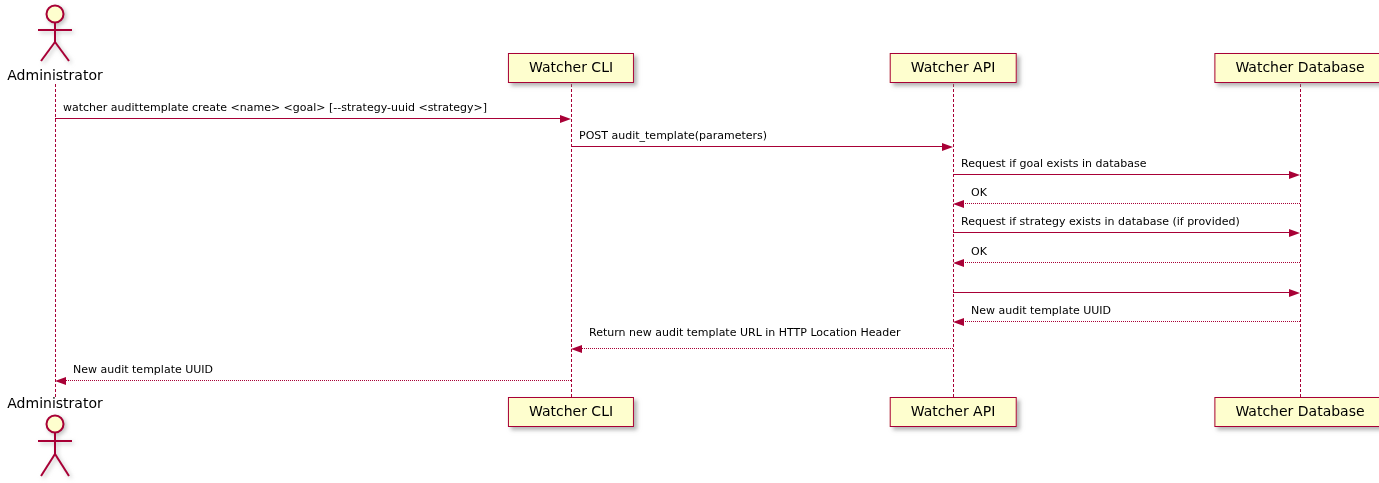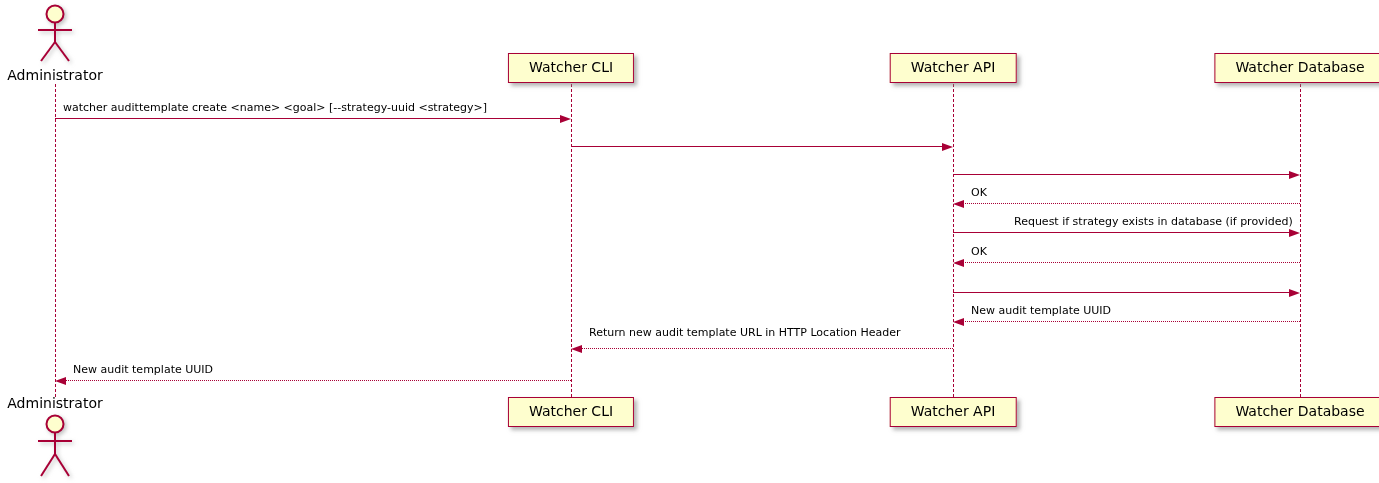--- a/index.html
+++ b/index.html
@@ -98,28 +98,30 @@
     <div class="lifeline" style="left: 1300px; top: 84px; height: 313px;"></div>
     <div class="pbox" style="left: 571px; top: 53px;">Watcher CLI</div>
     <div class="pbox" style="left: 571px; top: 397px;">Watcher CLI</div>
     <div class="pbox" style="left: 953px; top: 53px;">Watcher API</div>
     <div class="pbox" style="left: 953px; top: 397px;">Watcher API</div>
     <div class="pbox" style="left: 1300px; top: 53px;">Watcher Database</div>
     <div class="pbox" style="left: 1300px; top: 397px;">Watcher Database</div>
     <div class="msg-label" style="left: 63px; top: 101px;">watcher audittemplate create &lt;name&gt; &lt;goal&gt; [--strategy-uuid &lt;strategy&gt;]</div>
     <div class="msg-line" style="left: 55px; top: 118px; width: 507px;"></div>
     <div class="arrow right" style="left: 560px; top: 114.5px;"></div>
+    <div class="msg-label" style="left: 579px; top: 129px;">POST audit_template(parameters)</div>
     <div class="msg-line" style="left: 571px; top: 146px; width: 373px;"></div>
     <div class="arrow right" style="left: 942px; top: 142.5px;"></div>
+    <div class="msg-label" style="left: 961px; top: 157px;">Request if goal exists in database</div>
     <div class="msg-line" style="left: 953px; top: 174px; width: 338px;"></div>
     <div class="arrow right" style="left: 1289px; top: 170.5px;"></div>
     <div class="msg-label" style="left: 971px; top: 186px;">OK</div>
     <div class="msg-line dashed" style="left: 962px; top: 203px; width: 338px;"></div>
     <div class="arrow left" style="left: 953px; top: 199.5px;"></div>
-    <div class="msg-label" style="left: 1014px; top: 215px;">Request if strategy exists in database (if provided)</div>
+    <div class="msg-label" style="left: 961px; top: 215px;">Request if strategy exists in database (if provided)</div>
     <div class="msg-line" style="left: 953px; top: 232px; width: 338px;"></div>
     <div class="arrow right" style="left: 1289px; top: 228.5px;"></div>
     <div class="msg-label" style="left: 971px; top: 245px;">OK</div>
     <div class="msg-line dashed" style="left: 962px; top: 262px; width: 338px;"></div>
     <div class="arrow left" style="left: 953px; top: 258.5px;"></div>
     <div class="msg-line" style="left: 953px; top: 292px; width: 338px;"></div>
     <div class="arrow right" style="left: 1289px; top: 288.5px;"></div>
     <div class="msg-label" style="left: 971px; top: 304px;">New audit template UUID</div>
     <div class="msg-line dashed" style="left: 962px; top: 321px; width: 338px;"></div>
     <div class="arrow left" style="left: 953px; top: 317.5px;"></div>

